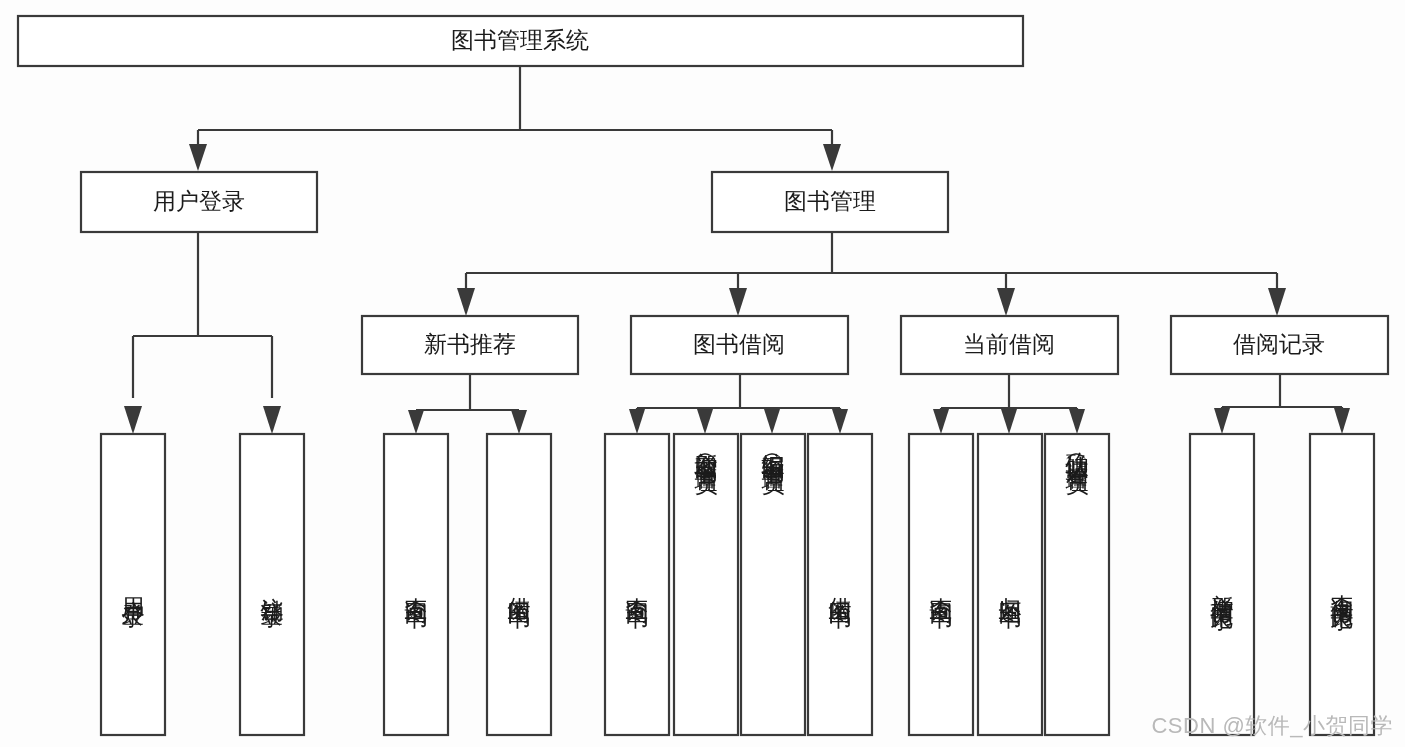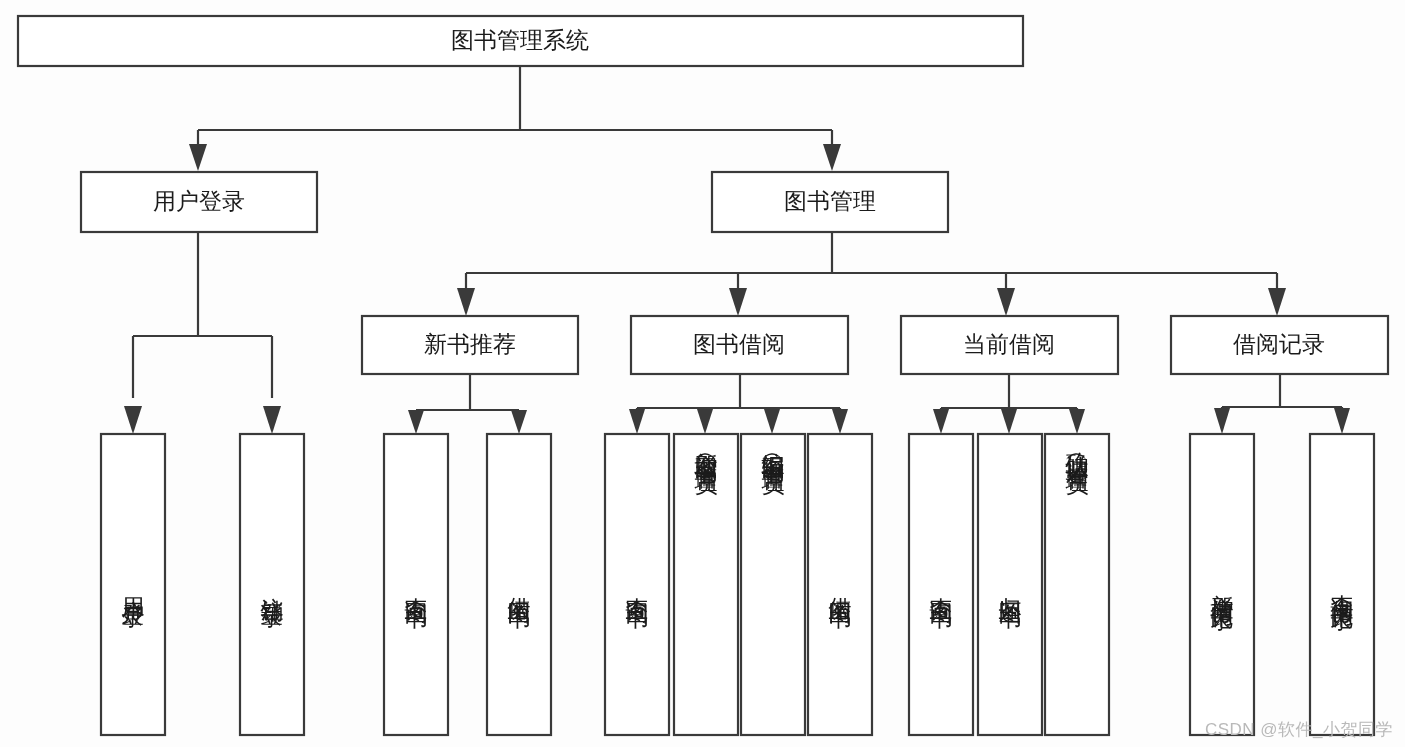--- a/index.html
+++ b/index.html
@@ -65,21 +65,21 @@
     font-size: 23px;
     color: #1b1b1b;
     line-height: 1;
     font-family: "Liberation Sans", "DejaVu Sans", sans-serif;
     white-space: nowrap;
   }
   .watermark {
     position: absolute;
     right: 12px;
     bottom: 6px;
-    font-size: 17px;
+    font-size: 22px;
     color: #b9b9b9;
     font-family: "Liberation Sans", "DejaVu Sans", sans-serif;
     letter-spacing: 0.5px;
     user-select: none;
   }
 </style>
 </head>
 <body>
 
 <div id="diagram-root">

